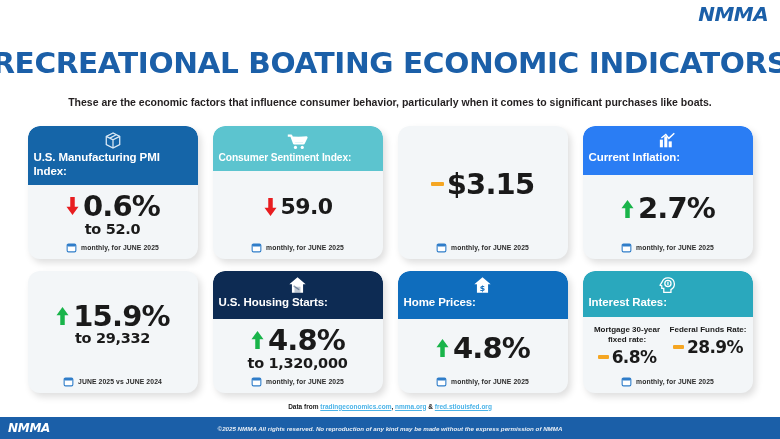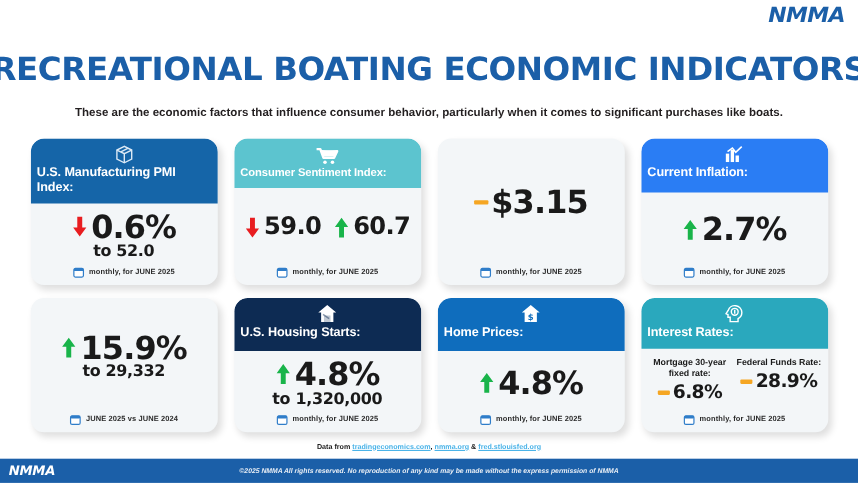--- a/index.html
+++ b/index.html
@@ -204,28 +204,20 @@
         </div>
       </div>
       <div class="card-body">
         <div class="dual">
           <div class="dual-col">
             <div class="stat-row">
               <svg class="arrow" viewBox="0 0 20 26">
                 <path d="M7 1h6v13h5l-8 11-8-11h5z" fill="#e81d20"></path>
               </svg>
               <span class="dual-val dual-val-lg">59.0</span>
-            </div>
-          </div>
-          <div class="dual-col">
-            <div class="stat-row">
-              <svg class="arrow" viewBox="0 0 20 26">
-                <path d="M7 25h6V12h5L10 1 2 12h5z" fill="#19b44a"></path>
-              </svg>
-              <span class="dual-val dual-val-lg">60.7</span>
             </div>
           </div>
         </div>
       </div>
       <div class="card-note">
         <svg class="cal-icon" viewBox="0 0 24 24">
           <rect x="2.5" y="4.5" width="19" height="17" rx="3" fill="#fff" stroke="#2f7dc9" stroke-width="2.4"></rect>
           <rect x="2.5" y="4.5" width="19" height="5.2" rx="2.4" fill="#2f7dc9"></rect>
         </svg>
         <span class="note-text">monthly, for JUNE 2025</span>

